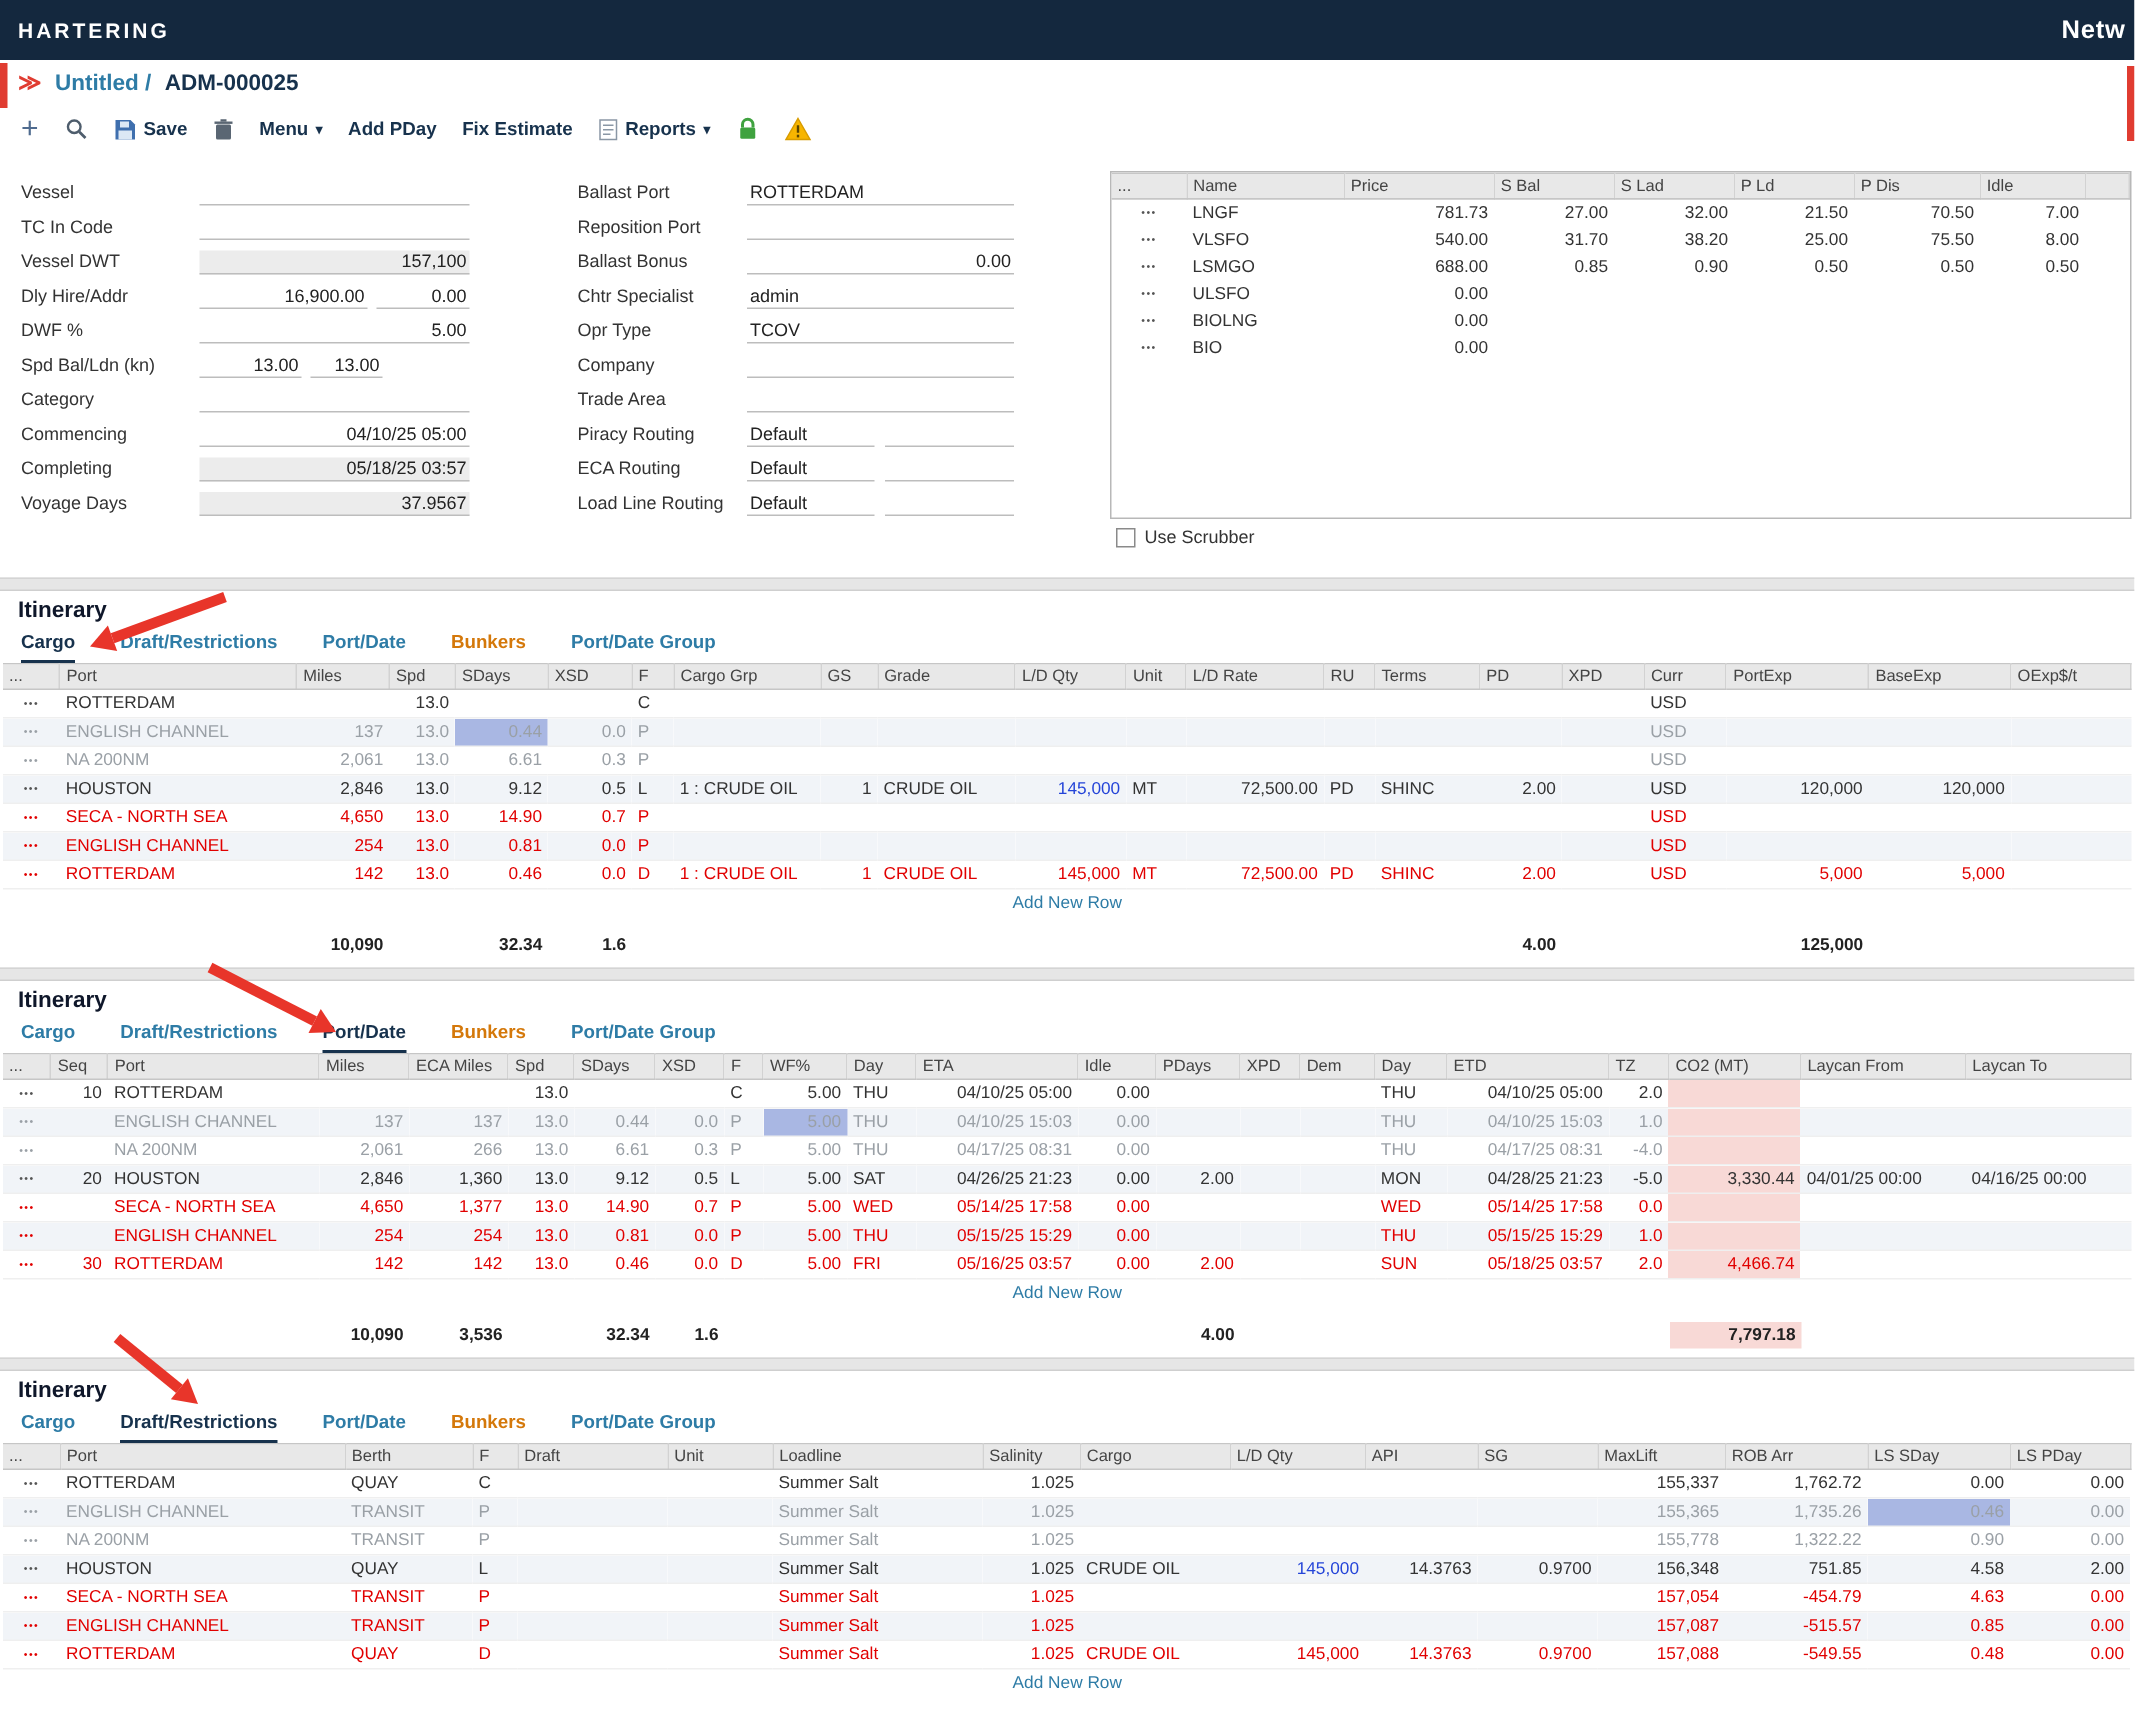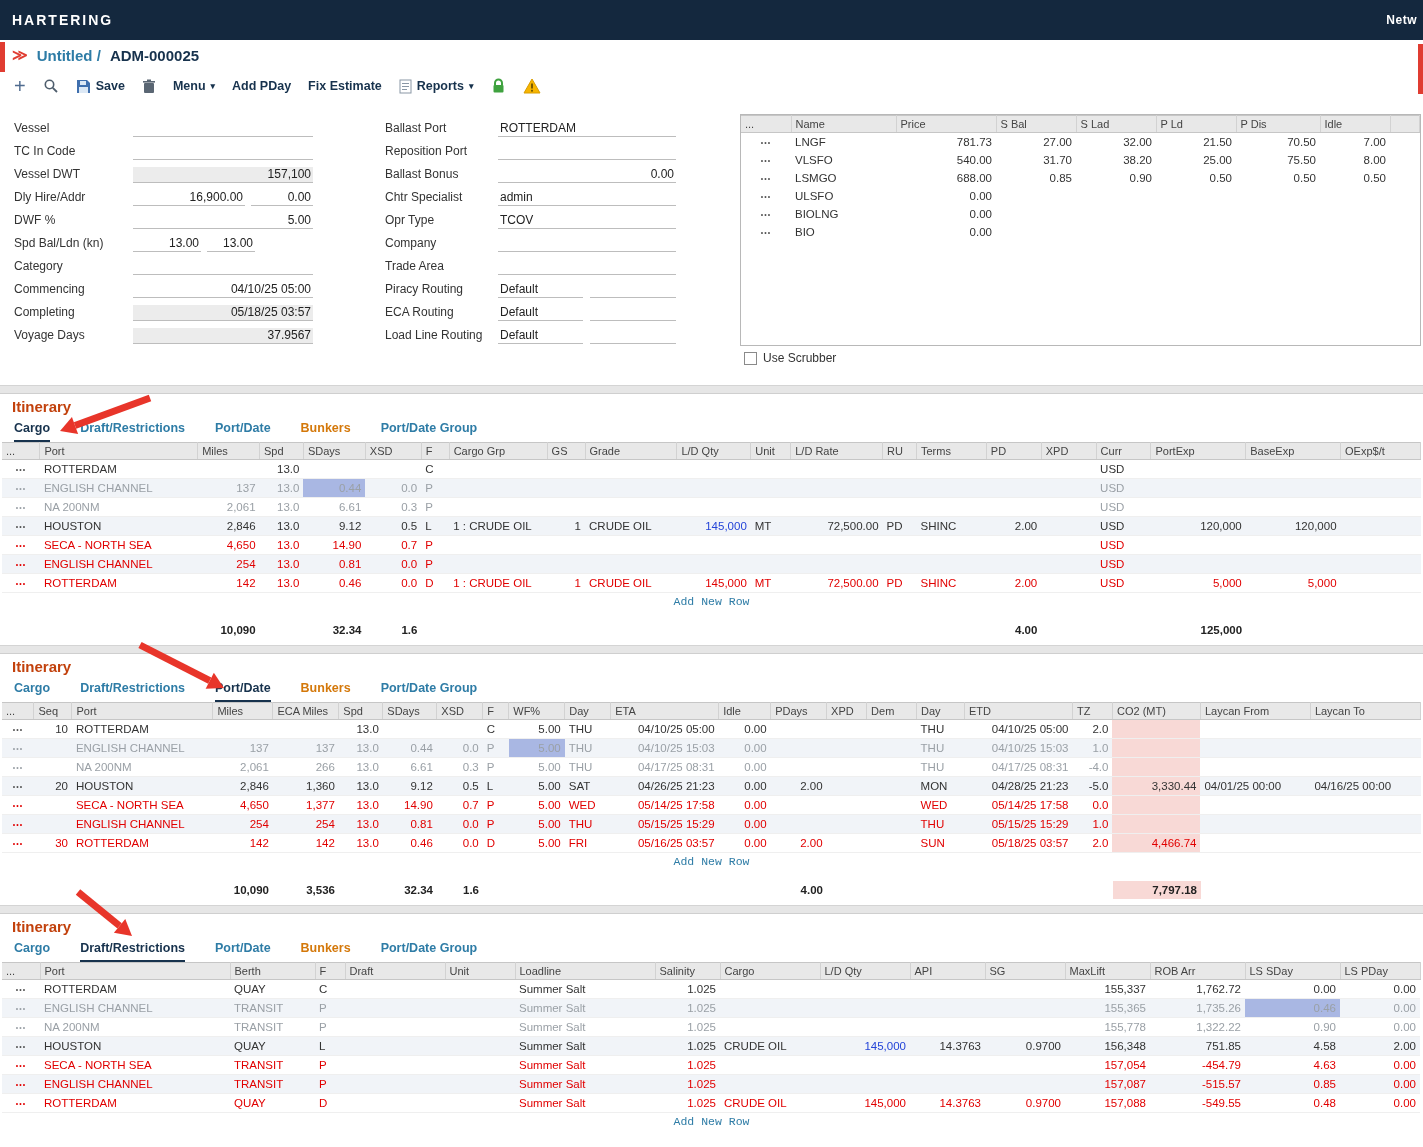--- a/index.html
+++ b/index.html
@@ -2,21 +2,21 @@
 <html><head>
 <meta charset="utf-8">
 <style>
   html,body{margin:0;padding:0;}
   body{width:1423px;height:1147px;overflow:hidden;position:relative;background:#fff;
        font-family:"Liberation Sans",sans-serif;color:#333;}
   
   .navbar{height:40px;background:#14283e;color:#fff;display:flex;align-items:center;
           justify-content:space-between;padding:0 6px 0 12px;box-sizing:border-box;}
   .nav-title{font-size:14px;font-weight:bold;letter-spacing:2px;}
-  .nav-right{font-size:12px;font-weight:bold;letter-spacing:.5px;}
+  .nav-right{font-size:17px;font-weight:bold;letter-spacing:.5px;}
   
   .crumbrow{height:30px;display:flex;align-items:center;gap:9px;padding-left:12px;}
   .chev{color:#e03c31;font-weight:bold;font-size:15px;cursor:pointer;}
   .c1{color:#2e7ca6;font-size:15px;font-weight:bold;cursor:pointer;}
   .c2{color:#17324d;font-size:15px;font-weight:bold;}
   
   .toolbar{height:32px;display:flex;align-items:center;gap:17px;padding-left:14px;}
   .tb{display:flex;align-items:center;gap:5px;font-size:12.5px;font-weight:bold;color:#17324d;cursor:pointer;}
   .plus{font-size:20px;color:#4f6b8f;font-weight:normal;line-height:20px;}
   .caret{font-size:9px;color:#17324d;}
@@ -35,21 +35,21 @@
   .fld.dis{background:#ececec;}
   .bunkerbox{position:absolute;left:740px;top:12px;width:679px;height:230px;
              border:1px solid #b8b8b8;overflow:hidden;background:#fff;}
   .bunkerbox .grid{width:100%;}
   .scrubber{position:absolute;left:744px;top:249px;display:flex;gap:6px;align-items:center;
             font-size:12px;color:#333;cursor:pointer;}
   .cb{width:11px;height:11px;border:1px solid #8a8a8a;background:#fff;display:inline-block;}
   
   .splitter{height:7px;background:#e6e6e6;border-top:1px solid #d4d4d4;border-bottom:1px solid #cfcfcf;}
   .section{padding-bottom:6px;}
-  .sec-head{font-size:15px;font-weight:bold;color:#c2410c;padding:4px 0 1px 12px;}
+  .sec-head{font-size:15px;font-weight:bold;color:#0f172a;padding:4px 0 1px 12px;}
   .tabs{display:flex;gap:30px;padding:5px 0 0 14px;height:26px;box-sizing:border-box;
         font-size:12.5px;font-weight:bold;}
   .tab{color:#2e7ca6;padding-bottom:2px;cursor:pointer;white-space:nowrap;}
   .tab.active{color:#17324d;border-bottom:2px solid #17324d;}
   .tab.warn{color:#d4780a;}
   .gridwrap{margin:0 2px;}
   
   .grid{border-collapse:collapse;table-layout:fixed;font-size:11.5px;}
   .grid th{background:#e8e8e8;border-top:1px solid #c6c6c6;border-bottom:1px solid #c6c6c6;
            border-right:1px solid #d2d2d2;font-weight:normal;font-size:11px;color:#444;
@@ -61,21 +61,21 @@
   tr.rr td{color:#e10000;}
   td.hl{background:#a9b7e3;color:#333;}
   td.pink{background:#f8d9d6;}
   td.blue{color:#2444d8;}
   td.red{color:#e10000;}
   td.dark{color:#333;}
   .itin .main tbody tr:nth-child(even){background:#f1f4f8;}
   .itin .main td{border-bottom:1px solid #efefef;}
   .totals{margin-top:10px;font-weight:bold;}
   .totals td{height:18px;color:#222;border:none;}
-  .addrow{text-align:center;font-size:11.5px;color:#2e7ca6;height:18px;line-height:18px;cursor:pointer;font-family:Liberation Mono, monospace;}
+  .addrow{text-align:center;font-size:11.5px;color:#2e7ca6;height:18px;line-height:18px;cursor:pointer;}
   
   .edge-left{position:absolute;left:0;top:42px;width:5px;height:30px;background:#e03c31;}
   .edge-right{position:absolute;right:0;top:44px;width:5px;height:50px;background:#e03c31;}
   .overlay{position:absolute;left:0;top:0;pointer-events:none;z-index:50;}
   svg{display:block;}
 </style>
 </head>
 <body>
 
 <div class="navbar">

